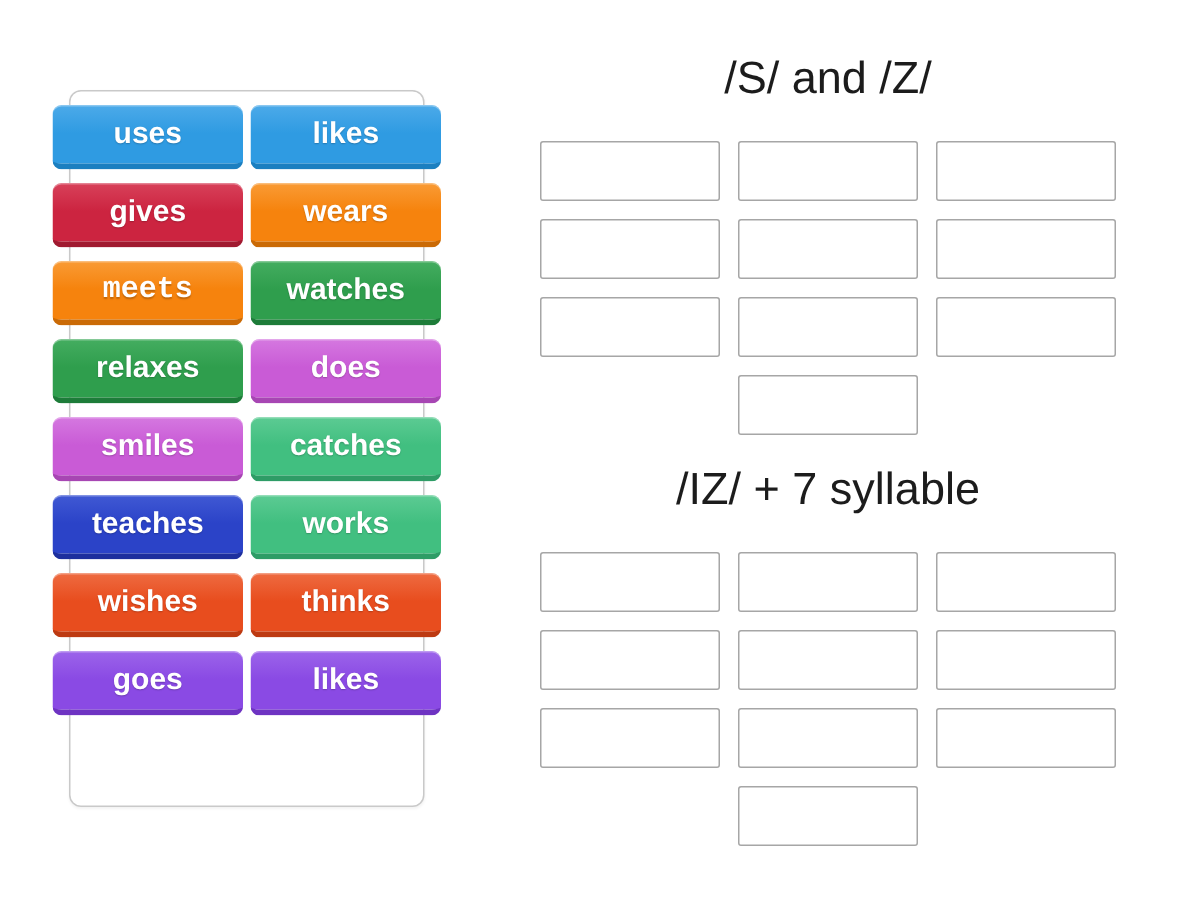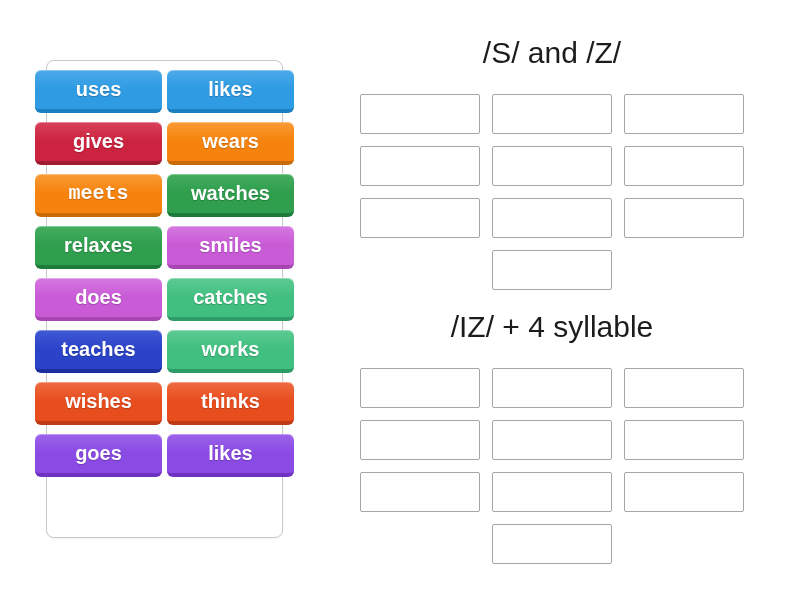--- a/index.html
+++ b/index.html
@@ -79,22 +79,22 @@
 
 <div class="word-panel">
   <div class="bank-grid">
       <div class="tile" style="background: linear-gradient(rgb(76, 170, 233) 0%, rgb(47, 155, 226) 48%); border-bottom-color: rgb(27, 127, 192);">uses</div>
       <div class="tile" style="background: linear-gradient(rgb(76, 170, 233) 0%, rgb(47, 155, 226) 48%); border-bottom-color: rgb(27, 127, 192);">likes</div>
       <div class="tile" style="background: linear-gradient(rgb(216, 65, 90) 0%, rgb(204, 36, 64) 48%); border-bottom-color: rgb(160, 26, 48);">gives</div>
       <div class="tile" style="background: linear-gradient(rgb(249, 155, 53) 0%, rgb(246, 131, 13) 48%); border-bottom-color: rgb(202, 106, 6);">wears</div>
       <div class="tile" style="background: linear-gradient(rgb(249, 155, 53) 0%, rgb(246, 131, 13) 48%); border-bottom-color: rgb(202, 106, 6); font-family: Liberation Mono, monospace;">meets</div>
       <div class="tile" style="background: linear-gradient(rgb(68, 173, 96) 0%, rgb(47, 158, 77) 48%); border-bottom-color: rgb(29, 124, 57);">watches</div>
       <div class="tile" style="background: linear-gradient(rgb(68, 173, 96) 0%, rgb(47, 158, 77) 48%); border-bottom-color: rgb(29, 124, 57);">relaxes</div>
+      <div class="tile" style="background: linear-gradient(rgb(213, 120, 224) 0%, rgb(201, 91, 214) 48%); border-bottom-color: rgb(167, 70, 179);">does</div>
       <div class="tile" style="background: linear-gradient(rgb(213, 120, 224) 0%, rgb(201, 91, 214) 48%); border-bottom-color: rgb(167, 70, 179);">smiles</div>
-      <div class="tile" style="background: linear-gradient(rgb(213, 120, 224) 0%, rgb(201, 91, 214) 48%); border-bottom-color: rgb(167, 70, 179);">does</div>
       <div class="tile" style="background: linear-gradient(rgb(92, 203, 147) 0%, rgb(65, 191, 128) 48%); border-bottom-color: rgb(46, 156, 102);">catches</div>
       <div class="tile" style="background: linear-gradient(rgb(64, 89, 212) 0%, rgb(43, 67, 200) 48%); border-bottom-color: rgb(29, 47, 158);">teaches</div>
       <div class="tile" style="background: linear-gradient(rgb(92, 203, 147) 0%, rgb(65, 191, 128) 48%); border-bottom-color: rgb(46, 156, 102);">works</div>
       <div class="tile" style="background: linear-gradient(rgb(238, 107, 65) 0%, rgb(232, 77, 30) 48%); border-bottom-color: rgb(189, 58, 18);">wishes</div>
       <div class="tile" style="background: linear-gradient(rgb(238, 107, 65) 0%, rgb(232, 77, 30) 48%); border-bottom-color: rgb(189, 58, 18);">thinks</div>
       <div class="tile" style="background: linear-gradient(rgb(156, 100, 234) 0%, rgb(138, 74, 228) 48%); border-bottom-color: rgb(110, 51, 194);">goes</div>
       <div class="tile" style="background: linear-gradient(rgb(156, 100, 234) 0%, rgb(138, 74, 228) 48%); border-bottom-color: rgb(110, 51, 194);">likes</div>
     </div>
 </div>
 
@@ -108,21 +108,21 @@
       <div class="slot"></div>
       <div class="slot"></div>
       <div class="slot"></div>
       <div class="slot"></div>
       <div class="slot"></div>
       <div class="slot"></div>
     </div>
 </div>
 
 <div class="group" id="group-1">
-  <h2 class="group-title">/IZ/ + 4 syllable</h2>
+  <h2 class="group-title">/IZ/ + 7 syllable</h2>
   <div class="slot-grid">
       <div class="slot"></div>
       <div class="slot"></div>
       <div class="slot"></div>
       <div class="slot"></div>
       <div class="slot"></div>
       <div class="slot"></div>
       <div class="slot"></div>
       <div class="slot"></div>
       <div class="slot"></div>

